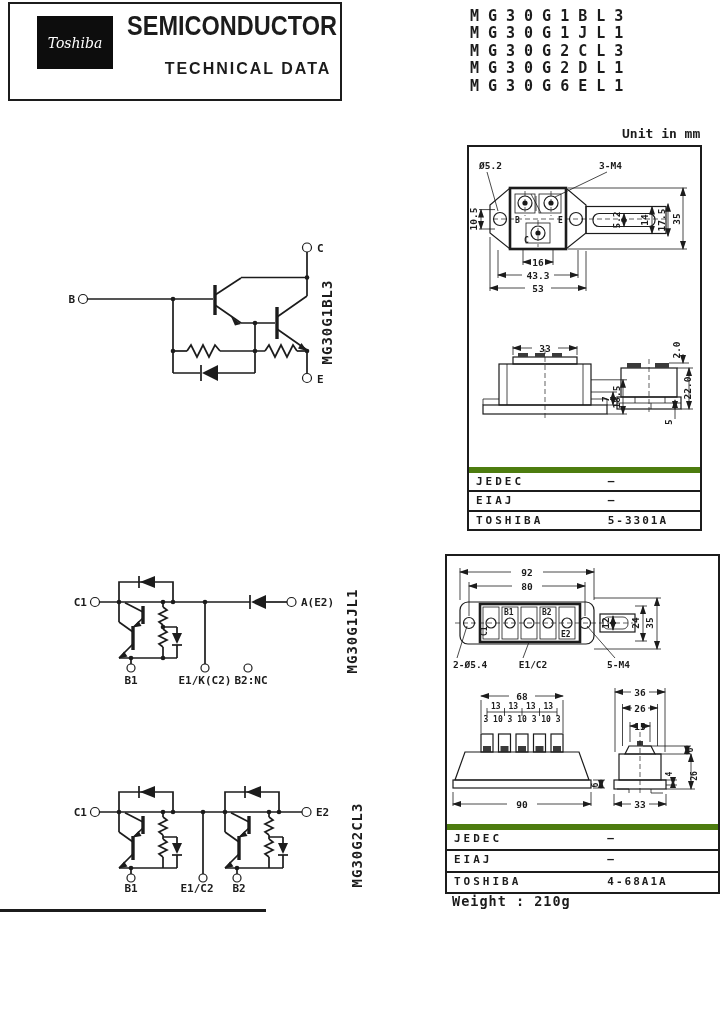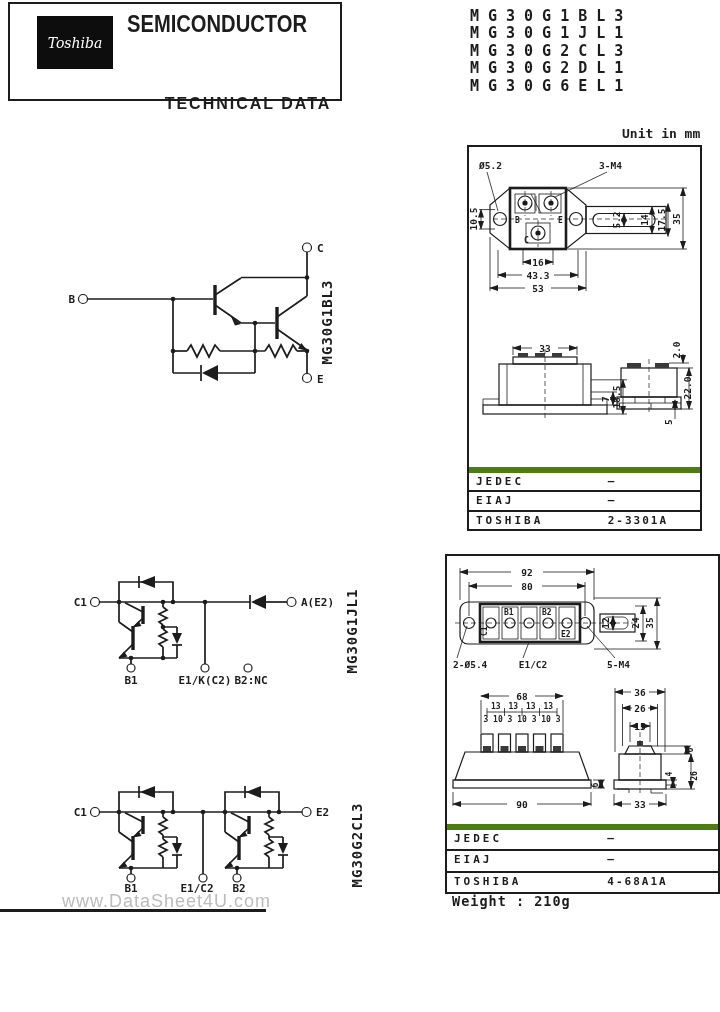--- a/index.html
+++ b/index.html
@@ -5,24 +5,24 @@
   html,body{margin:0;padding:0;background:#e8e8e8;}
   .page{position:relative;width:720px;height:1012px;background:#ffffff;overflow:hidden;
         font-family:"DejaVu Sans Mono",monospace;color:#1c1c1c;}
   .abs{position:absolute;}
   
   .hdr-box{left:8px;top:2px;width:330px;height:95px;border:2px solid #1c1c1c;}
   .logo{left:27px;top:12px;width:76px;height:53px;background:#0d0d0d;color:#fff;
         display:flex;align-items:center;justify-content:center;
         font-family:"DejaVu Serif",serif;font-style:italic;font-size:14px;}
   .semi{left:117px;top:6px;font-family:"Liberation Sans",sans-serif;font-weight:bold;
-        font-size:24px;white-space:nowrap;}
+        font-size:28px;white-space:nowrap;}
   .semi>span{display:inline-block;transform:scaleX(0.84);transform-origin:left;}
   .tech{left:138px;top:56px;width:200px;text-align:center;font-family:"Liberation Sans",sans-serif;
-        font-weight:bold;font-size:16px;letter-spacing:2px;margin-top:35px;}
+        font-weight:bold;font-size:16px;letter-spacing:2px;}
   
   .pns{left:470px;top:8px;font-weight:bold;font-size:15px;letter-spacing:9px;line-height:17.4px;white-space:nowrap;}
   .unit{left:622px;top:126px;font-weight:bold;font-size:13px;}
   
   .obox{border:2px solid #1c1c1c;background:#fff;}
   .box1{left:467px;top:145px;width:231px;height:382px;}
   .box2{left:445px;top:554px;width:271px;height:336px;}
   .ptable{position:absolute;left:0;right:0;bottom:0;border-top:6px solid #4d7c0f;}
   .trow{position:relative;border-top:2px solid #1c1c1c;}
   .trow:first-child{border-top:none;}
@@ -373,21 +373,21 @@
       <div class="trow">
         <span class="tlabel">JEDEC</span>
         <span class="tval">—</span>
       </div>
       <div class="trow">
         <span class="tlabel">EIAJ</span>
         <span class="tval">—</span>
       </div>
       <div class="trow">
         <span class="tlabel">TOSHIBA</span>
-        <span class="tval">2-3301A</span>
+        <span class="tval">5-3301A</span>
       </div>
     </div>
   </div>
   <div class="abs weight w1">Weight : 86g</div>
 
   <div class="abs obox box2">
     <svg style="left:0;top:0" width="268" height="272" viewBox="0 0 268 272">
 
       <g>
         <rect x="13" y="46" width="134" height="42" rx="8"></rect>
@@ -533,16 +533,15 @@
         <span class="tval">—</span>
       </div>
       <div class="trow">
         <span class="tlabel">TOSHIBA</span>
         <span class="tval">4-68A1A</span>
       </div>
     </div>
   </div>
   <div class="abs weight w2">Weight : 210g</div>
 
-  <div class="abs wm">www.DataSheet4U.com</div>
   <div class="abs bline"></div>
 
 </div>
 
 </body></html>

